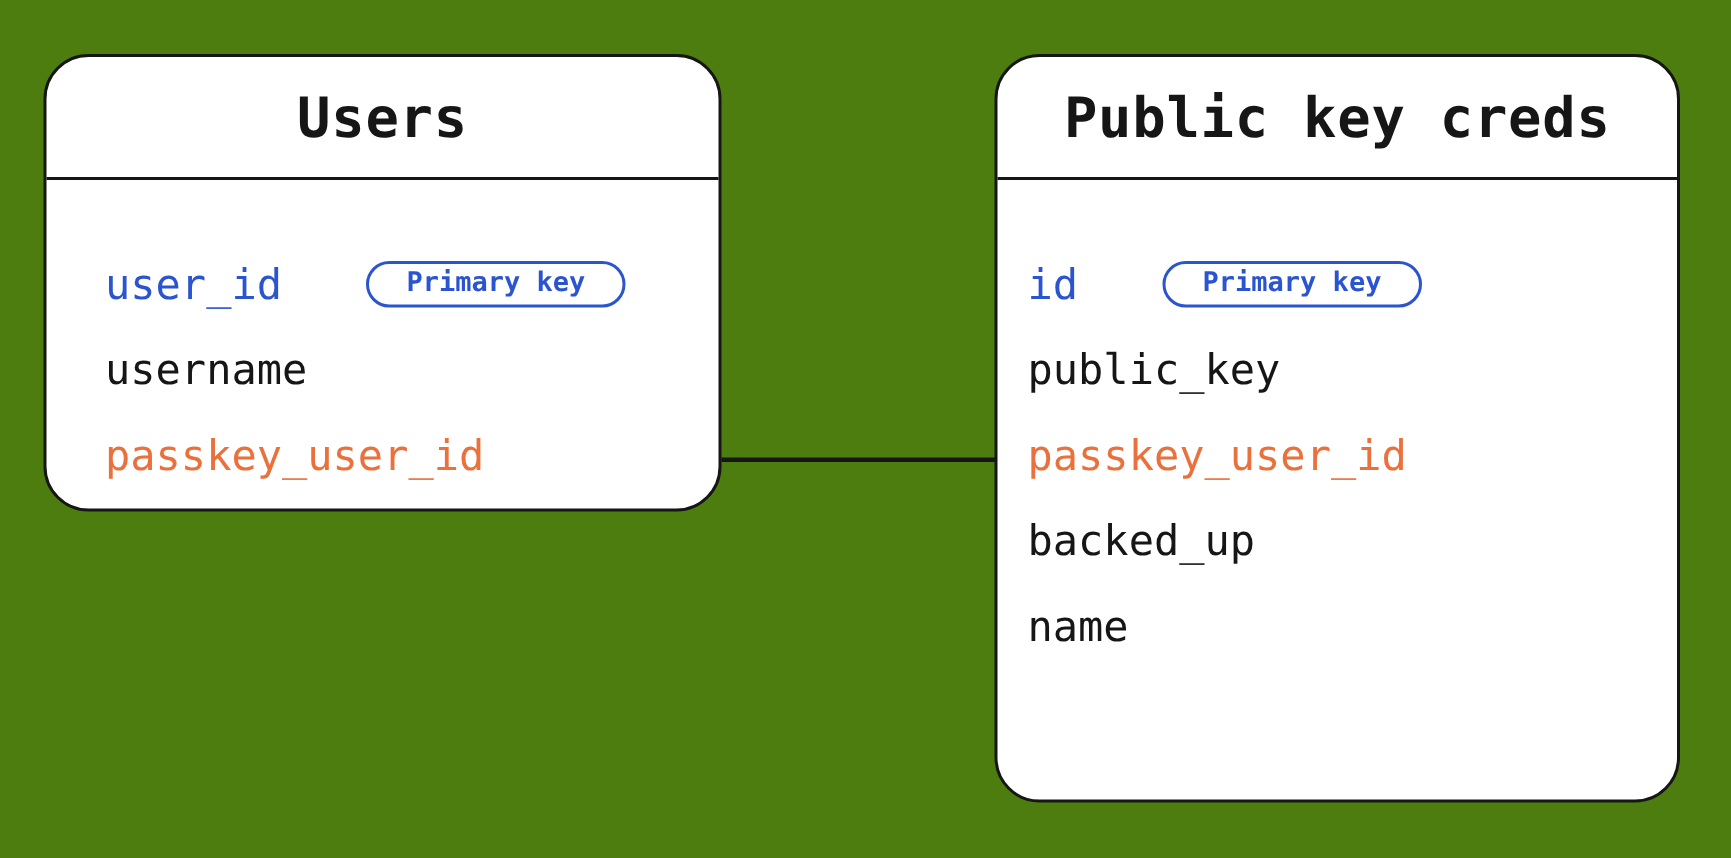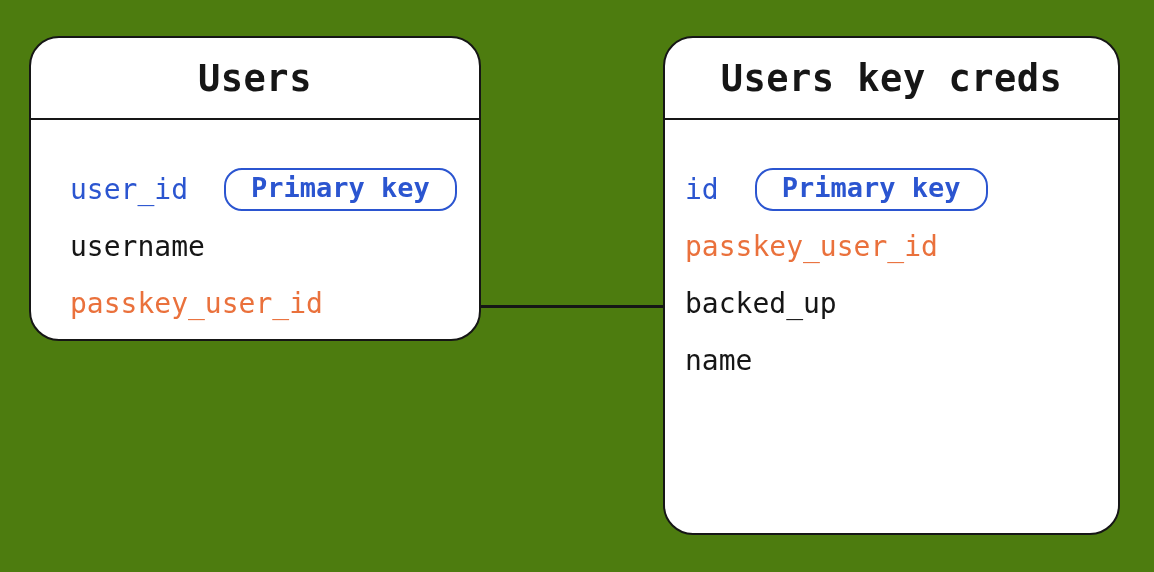--- a/index.html
+++ b/index.html
@@ -39,30 +39,31 @@
   }
   .users   .rows { padding-left: 39px; }
   .pkcreds .rows { padding-left: 20px; }
   .row {
     height: 57px;
     display: flex;
     align-items: center;
     font-size: 28px;
     color: #161616;
     white-space: pre;
+    gap: 20px;
   }
   .c-blue   { color: var(--blue); }
   .c-orange { color: var(--orange); }
   .c-black  { color: #161616; text-align: center; }
   .pk-badge {
     margin-left: 36px;
     border: 2px solid var(--blue);
     border-radius: 18px;
     padding: 2px 25px 4px 25px;
-    font-size: 27px;
+    font-size: 18px;
     font-weight: bold;
     color: var(--blue);
     line-height: 1.2;
     white-space: nowrap;
   }
   .connector {
     position: absolute;
     left: 481px;
     top: 305px;
     width: 184px;
@@ -80,22 +81,23 @@
     <div class="rows">
         <div class="row"><span class="field-name c-blue">user_id</span><span class="pk-badge">Primary key</span></div>
         <div class="row"><span class="field-name c-black">username</span></div>
         <div class="row"><span class="field-name c-orange">passkey_user_id</span></div>
       </div>
   </div>
 
   <div class="connector"></div>
 
   <div class="table-node pkcreds">
-    <div class="table-header">Users key creds</div>
+    <div class="table-header">Public key creds</div>
     <div class="rows">
         <div class="row"><span class="field-name c-blue">id</span><span class="pk-badge">Primary key</span></div>
+        <div class="row"><span class="field-name c-black">public_key</span></div>
         <div class="row"><span class="field-name c-orange">passkey_user_id</span></div>
         <div class="row"><span class="field-name c-black">backed_up</span></div>
         <div class="row"><span class="field-name c-black">name</span></div>
       </div>
   </div>
 
 </div>
 
 </body></html>

